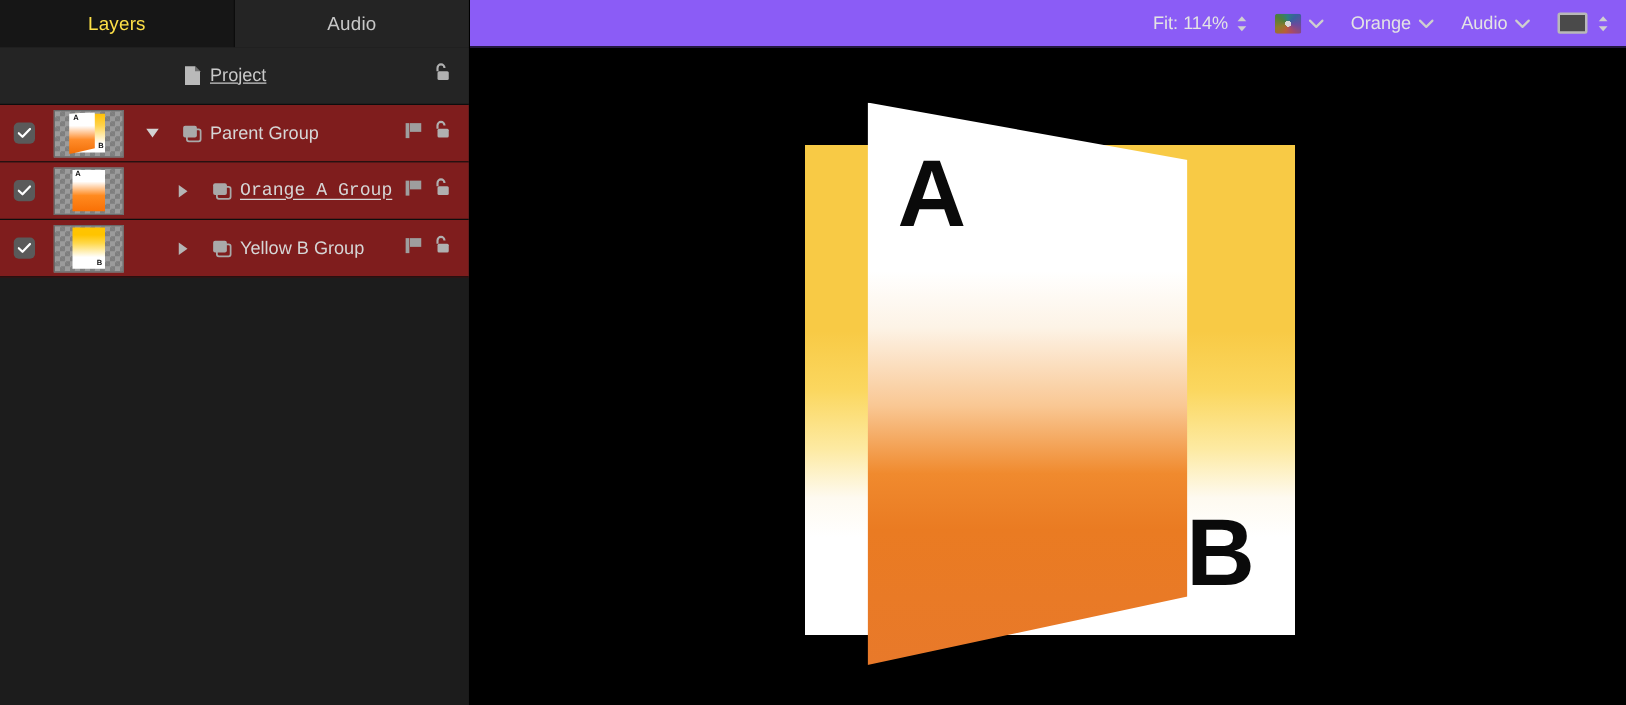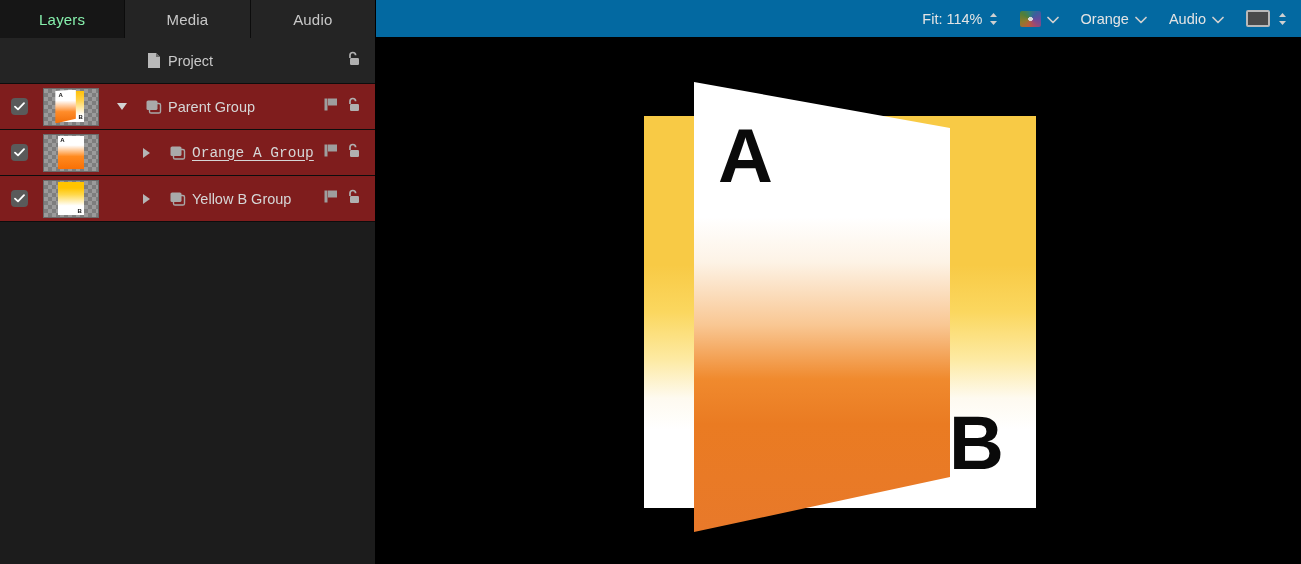--- a/index.html
+++ b/index.html
@@ -22,21 +22,21 @@
 
   
   .tabbar { display: flex; height: 38px; flex: 0 0 38px; background: #1b1b1b; }
   .tab {
     flex: 1 1 0; display: flex; align-items: center; justify-content: center;
     font-size: 15px; color: #c8c8c8; letter-spacing: .2px;
     background: #242424;
     border-right: 1px solid #0c0c0c;
     cursor: default;
   }
-  .tab.active { background: #161616; color: #86efac; border-right: 1px solid #0c0c0c; }
+  .tab.active { background: #161616; color: #fde047; border-right: 1px solid #0c0c0c; }
   .tab:last-child { border-right: none; align-items: center; }
 
   
   .rows { flex: 1 1 auto; background: #1c1c1c; }
   .row {
     height: 46px; display: flex; align-items: center;
     border-bottom: 1px solid #0d0d0d;
     position: relative;
   }
   .row.project { background: #242424; }
@@ -94,21 +94,21 @@
   }
   .disc.open {
     border-top: 7px solid #d2d2d2;
     border-left: 5px solid transparent;
     border-right: 5px solid transparent;
   }
 
   .kind-cell { width: 28px; display:flex; align-items:center; justify-content:center; }
   .name-cell { flex: 1 1 auto; display:flex; align-items:center; font-size:14.5px; color:#d6d6d6; }
   .name-cell.underlined span { text-decoration: underline; text-underline-offset: 3px; font-family: Liberation Mono, monospace; }
-  .row.project .name-cell { color:#c9c9c9; }
+  .row.project .name-cell { color:#c9c9c9;text-decoration:underline; }
 
   .right-icons { display:flex; align-items:center; gap:7px; padding-right: 14px; }
 
   
   .canvas {
     flex: 1 1 auto; position: relative; background: #000; overflow: hidden;
   }
   .art { position:absolute; inset:0; }
   .yellow-rect {
     position:absolute; left: 268px; top: 116px; width: 392px; height: 392px;
@@ -126,21 +126,21 @@
   .letter {
     position:absolute; color:#0a0a0a; font-weight:700;
     font-family:"Liberation Sans", sans-serif; line-height:1;
   }
   .letter-a { left: 342px; top: 118px; font-size: 76px; }
   .letter-b { left: 573px; top: 405px; font-size: 76px; }
 
   
   .toolbar {
     position:absolute; top:0; left:376px; right:0; height:38px;
-    background:#0369a1; border-bottom:1px solid #000;
+    background:#8b5cf6; border-bottom:1px solid #000;
     display:flex; align-items:center; justify-content:flex-end;
     gap: 22px; padding-right: 14px;
   }
   .tb-item { display:flex; align-items:center; gap:6px; font-size:14.5px; color:#e4e4e4; cursor:default; }
   .tb-item .lbl { white-space: nowrap; }
   .stepper { display:flex; flex-direction:column; align-items:center; justify-content:center; gap:2px; }
   .chev { display:block; }
   .colorwheel {
     width:21px; height:16px; border-radius:2px;
     background:
@@ -156,23 +156,20 @@
 
 <div class="app">
 
   <div class="left-panel">
 
     <div class="tabbar">
       <div class="tab active">
         <span>Layers</span>
       </div>
       <div class="tab">
-        <span>Media</span>
-      </div>
-      <div class="tab">
         <span>Audio</span>
       </div>
     </div>
 
     <div class="rows">
 
       <div class="row project">
         <div class="cb-cell"></div>
         <div class="thumb-cell"></div>
         <div class="disc-cell"></div>

